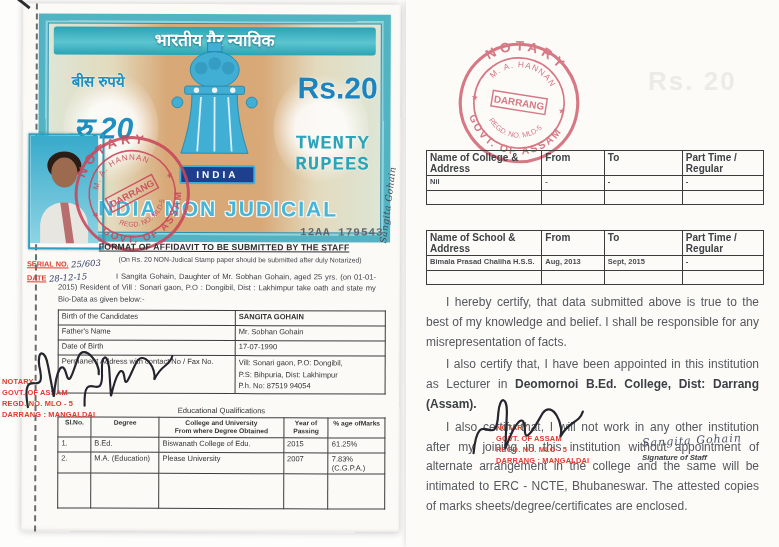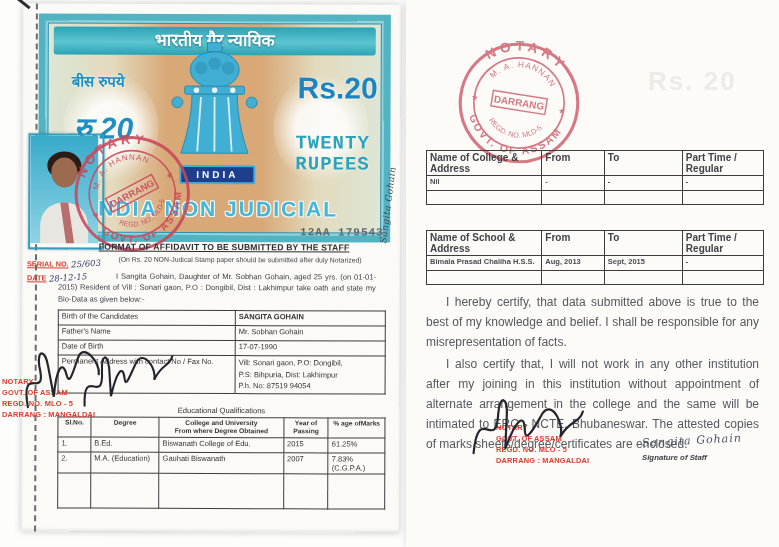--- a/index.html
+++ b/index.html
@@ -245,21 +245,21 @@
       <tr>
         <td>1.</td>
         <td>B.Ed.</td>
         <td>Biswanath College of Edu.</td>
         <td>2015</td>
         <td>61.25%</td>
       </tr>
       <tr>
         <td>2.</td>
         <td>M.A. (Education)</td>
-        <td>Gauhati Biswanath</td>
+        <td>Please University</td>
         <td>2007</td>
         <td>7.83%(C.G.P.A.)</td>
       </tr>
       <tr class="empty-row">
         <td></td>
         <td></td>
         <td></td>
         <td></td>
         <td></td>
       </tr>
@@ -353,20 +353,23 @@
         <td></td>
         <td></td>
         <td></td>
         <td></td>
       </tr>
     </tbody>
       </table>
 
     <div class="paras">
       <p>I hereby certify, that data submitted above is true to the best of my knowledge and belief. I shall be responsible for any misrepresentation of facts.</p>
+      <p>
+        <span>I also certify that, I have been appointed in this institution as Lecturer in </span><b>Deomornoi B.Ed. College, Dist: Darrang (Assam).</b>
+      </p>
       <p>I also certify that, I will not work in any other institution after my joining in this institution without appointment of alternate arrangement in the college and the same will be intimated to ERC - NCTE, Bhubaneswar. The attested copies of marks sheets/degree/certificates are enclosed.</p>
     </div>
 
     <div class="notary-block notary-right-block">
       <div>NOTARY</div>
       <div>GOVT. OF ASSAM</div>
       <div>REGD. NO. MLO - 5</div>
       <div>DARRANG : MANGALDAI</div>
     </div>
     <svg class="scribble scribble-right" width="130" height="80" viewBox="0 0 130 80">

